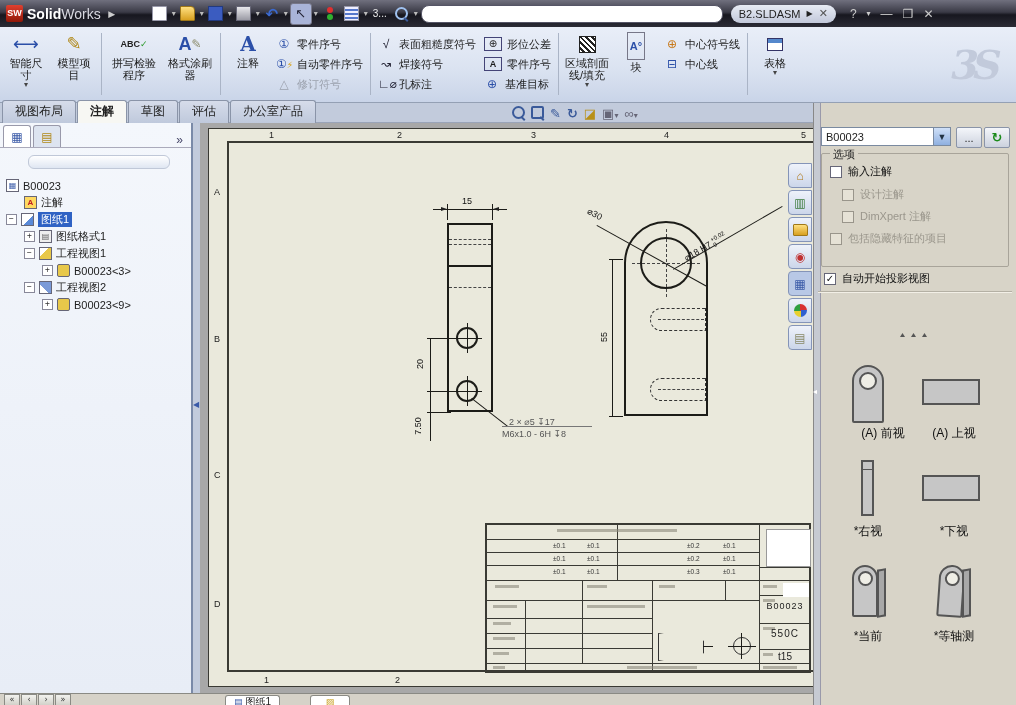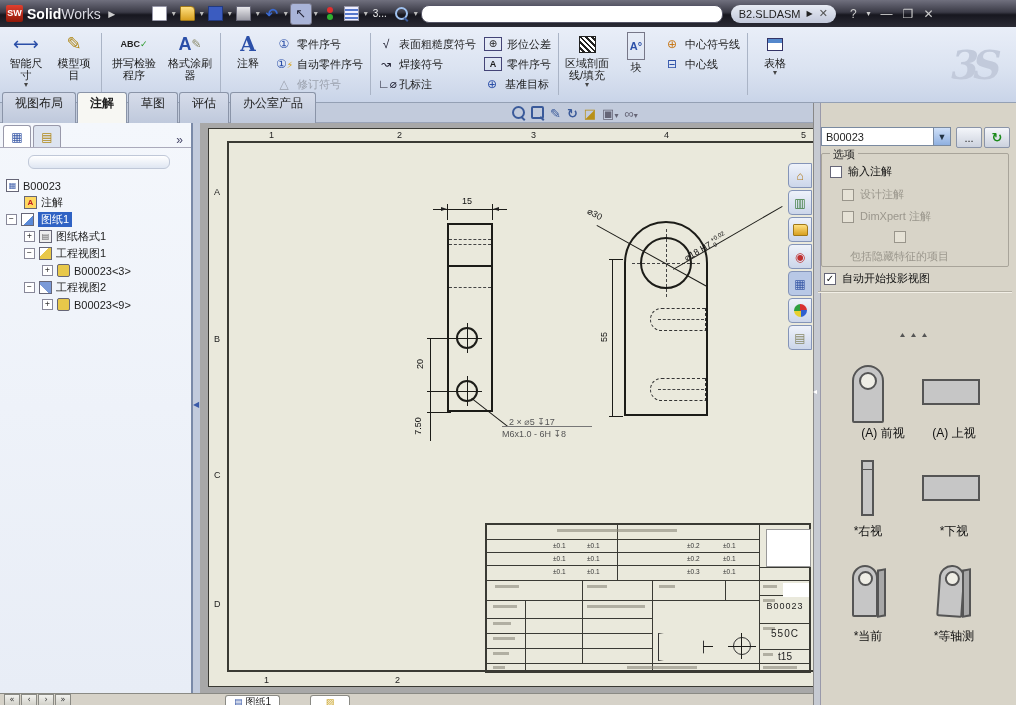--- a/index.html
+++ b/index.html
@@ -40,21 +40,21 @@
     background:repeating-linear-gradient(45deg,#fff 0 2px,#222 2px 4px);}
   .tblicon{width:16px;height:13px;border:1px solid #336;box-sizing:border-box;
     background:linear-gradient(#5588cc 0 4px,#fff 4px),
                linear-gradient(90deg,#888 0 1px,transparent 1px);background-size:100% 100%,5px 100%;}
   .dslogo{margin-left:auto;margin-right:18px;font:italic bold 40px/70px "DejaVu Serif",serif;
     color:#c2cadb;letter-spacing:-6px;}
   
   .cmdrow{position:absolute;left:0;top:103px;width:813px;height:20px;background:#c2cbdc;
     border-bottom:1px solid #9aa4b8;box-sizing:border-box;}
   .ctabs{display:flex;height:20px;align-items:flex-end;padding-left:2px;}
-  .ctab{padding:2px 12px 11px 12px;border:1px solid #8a94a8;border-bottom:none;margin-right:1px;
+  .ctab{padding:2px 12px 3px 12px;border:1px solid #8a94a8;border-bottom:none;margin-right:1px;
     border-radius:3px 3px 0 0;background:linear-gradient(#d6dcea,#bfc9dc);font-size:12px;color:#222;}
   .ctab.active{background:#f7f7f3;font-weight:bold;}
   .headsup{position:absolute;left:512px;top:1px;display:flex;align-items:center;gap:6px;height:18px;}
   .huico{font-size:13px;color:#3a5a9a;}
   .mag{display:inline-block;width:9px;height:9px;border:2px solid #3a5a9a;border-radius:50%;position:relative;}
   .mag::after{content:"";position:absolute;width:2px;height:5px;background:#3a5a9a;left:8px;top:8px;
     transform:rotate(-45deg);}
   
   .fmpanel{position:absolute;left:0;top:123px;width:193px;height:570px;box-sizing:border-box;
     background:linear-gradient(#f4f7fc,#e8edf6);border-right:2px solid #7a8aa8;}
@@ -539,21 +539,21 @@
       <span>输入注解</span>
     </div>
     <div class="cbrow dis" style="left:20px;top:33px;">
       <span class="cb dis"></span>
       <span>设计注解</span>
     </div>
     <div class="cbrow dis" style="left:20px;top:55px;">
       <span class="cb dis"></span>
       <span>DimXpert 注解</span>
     </div>
-    <div class="cbrow dis" style="left:28px;top:77px;flex-direction:column;">
+    <div class="cbrow dis" style="left:8px;top:77px;">
       <span class="cb dis"></span>
       <span>包括隐藏特征的项目</span>
     </div>
   </div>
   <div class="cbrow" style="left:10px;top:168px;">
     <span class="cb">✓</span>
     <span>自动开始投影视图</span>
   </div>
   <div class="abs" style="left:4px;top:188px;width:194px;height:1px;background:#b4b0a4;border-bottom:1px solid #f2efe6;"></div>
 

